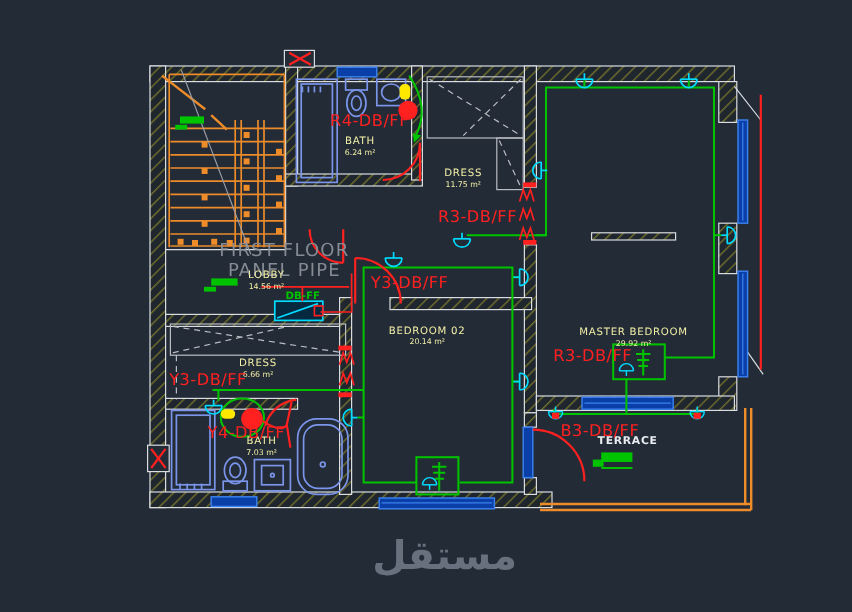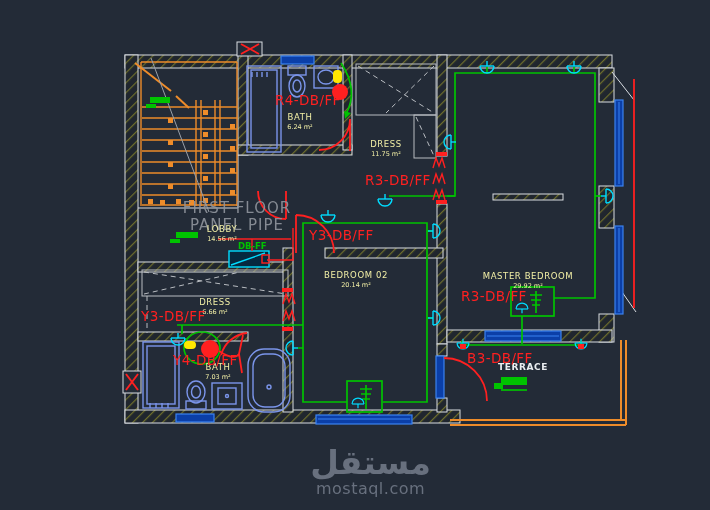--- a/index.html
+++ b/index.html
@@ -314,15 +314,14 @@
     <text class="circuit" x="141" y="321">Y3-DB/FF</text>
     <text class="circuit" x="173" y="365">Y4-DB/FF</text>
     <text class="circuit" x="461" y="301">R3-DB/FF</text>
     <text class="circuit" x="467" y="363">B3-DB/FF</text>
     <text class="dbtxt" x="238" y="249">DB-FF</text>
   </g>
 </svg>
 
 <div class="watermark">
   <div class="wm-ar">مستقل</div>
-  <div class="wm-dom">mostaql.com</div>
 </div>
 </div>
 
 </body></html>

